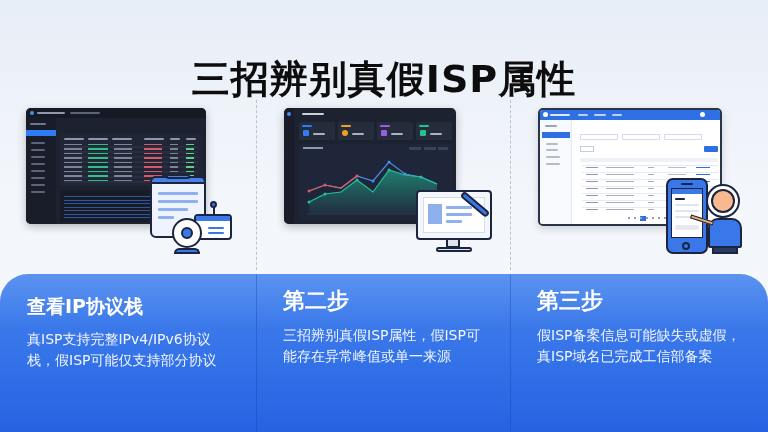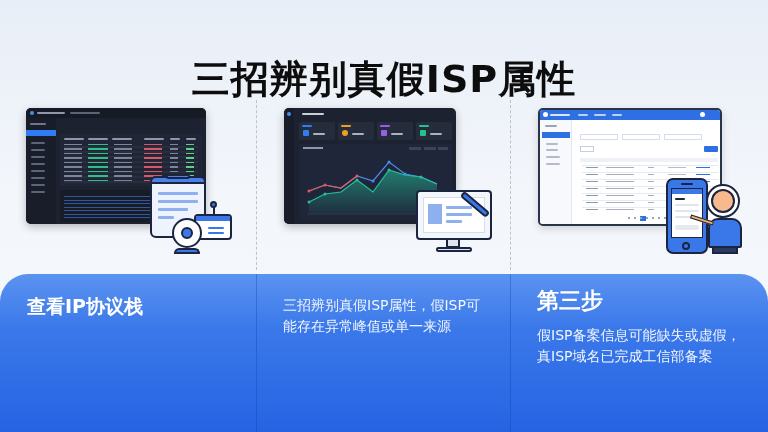--- a/index.html
+++ b/index.html
@@ -246,23 +246,28 @@
   <div style="position:absolute;left:184px;top:146px;width:26px;height:8px;background:#2a3a60;border:2px solid #1c2540;"></div>
   <div style="position:absolute;left:162px;top:118px;width:24px;height:4px;background:#f0b070;border:1.5px solid #1c2540;transform:rotate(18deg);"></div>
 </div>
 
 <div class="band"></div>
 <div class="band-sep" style="left:256px;"></div>
 <div class="band-sep" style="left:510px;"></div>
 
 <div class="step" style="left:27px;">
   <div class="step-title">查看IP协议栈</div>
+  <div class="step-desc">
+    <div>真ISP支持完整IPv4/IPv6协议</div>
+    <div>栈，假ISP可能仅支持部分协议</div>
+  </div>
 </div>
 
 <div class="step" style="left:283px;">
+  <div class="step-no">第二步</div>
   <div class="step-desc">
     <div>三招辨别真假ISP属性，假ISP可</div>
     <div>能存在异常峰值或单一来源</div>
   </div>
 </div>
 
 <div class="step" style="left:537px;">
   <div class="step-no">第三步</div>
   <div class="step-desc">
     <div>假ISP备案信息可能缺失或虚假，</div>

